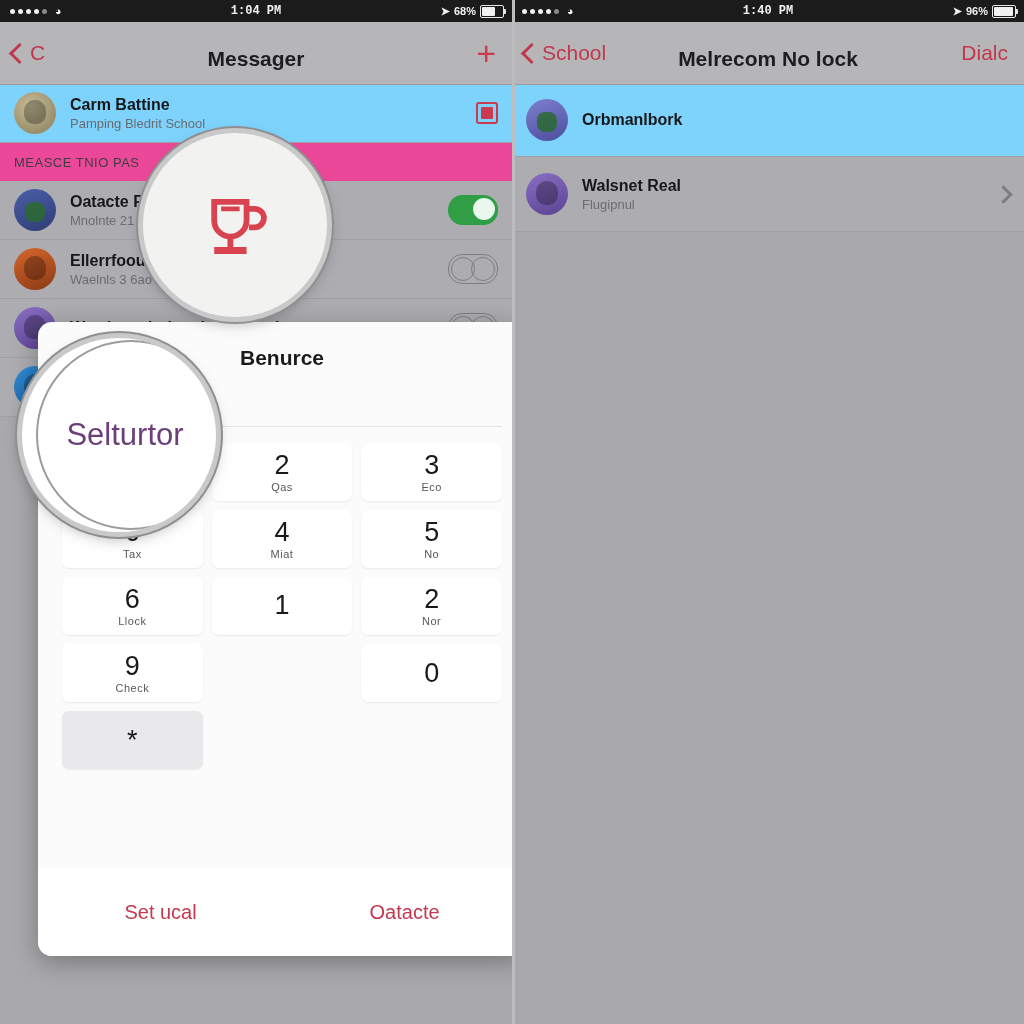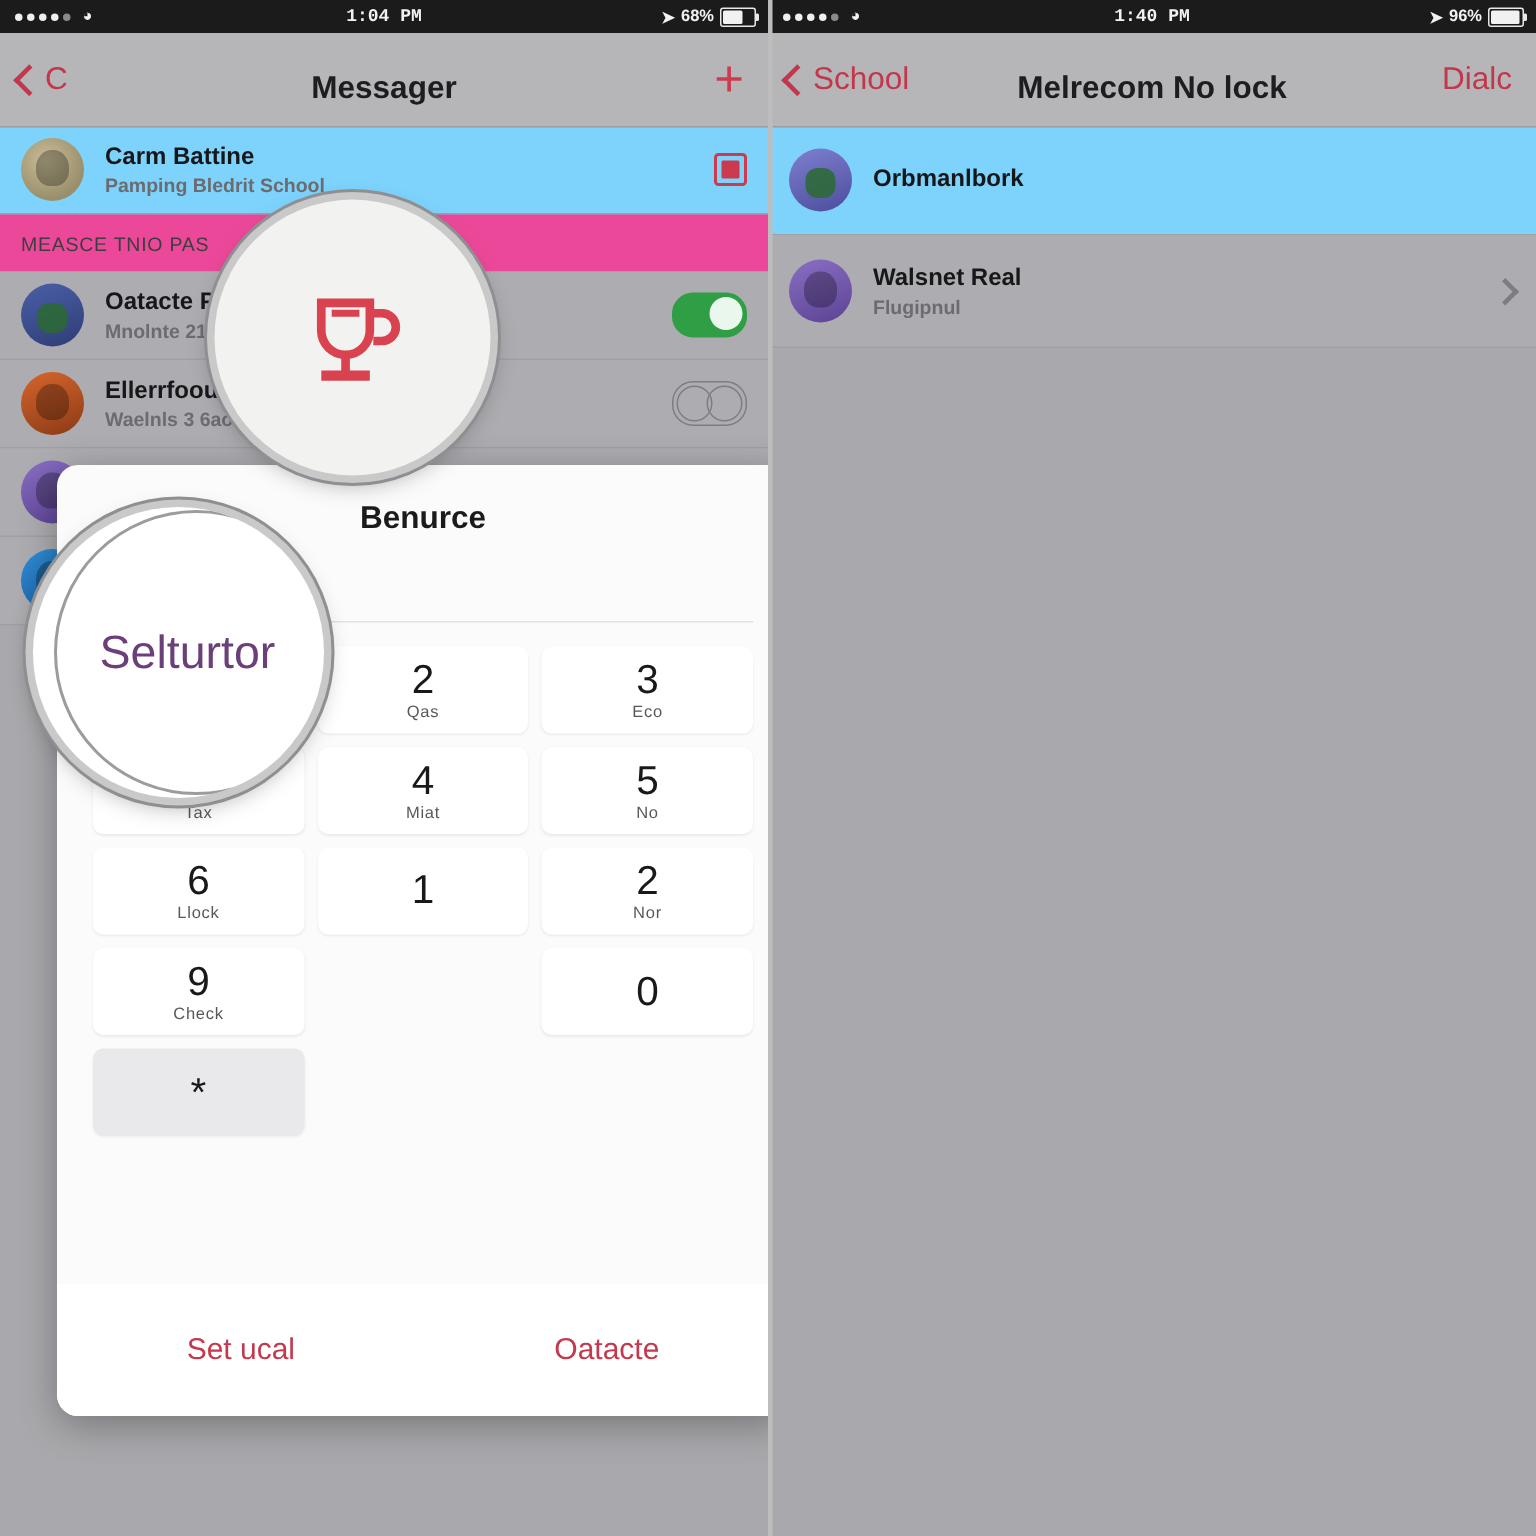--- a/index.html
+++ b/index.html
@@ -52,34 +52,34 @@
   .avatar.a1{background:radial-gradient(circle at 40% 35%,#c8bd96,#9a8f6c 70%);}
   .avatar.a2{background:linear-gradient(160deg,#4a5fa8,#2f3d75);}
   .avatar.a3{background:linear-gradient(160deg,#d4662c,#8c3a16);}
   .avatar.a4{background:linear-gradient(160deg,#8a6fc4,#5b4393);}
   .avatar.a5{background:linear-gradient(160deg,#2f8ed8,#1b5f9c);}
   .avatar.a6{background:linear-gradient(160deg,#7f7fd0,#4d4d9e);}
   .avatar .blob{position:absolute;left:24%;top:18%;width:52%;height:58%;border-radius:48% 48% 42% 42%;background:rgba(0,0,0,.28);}
   .avatar .badge{position:absolute;left:26%;top:30%;width:48%;height:48%;border-radius:8px;background:#2b6a31;opacity:.85;}
   .rowtext{flex:1;min-width:0;}
   .rowtitle{font-size:16px;font-weight:bold;color:#17171a;white-space:nowrap;overflow:hidden;}
-  .rowsub{font-size:13px;color:#6b6b70;white-space:nowrap;overflow:hidden;margin-top:2px;font-weight:bold;}
+  .rowsub{font-size:13px;color:#6b6b70;white-space:nowrap;overflow:hidden;margin-top:2px;}
   .rowtitle.plain{font-weight:bold;}
   .sq{width:18px;height:18px;border:2px solid #cc3a4d;border-radius:3px;position:relative;flex:0 0 18px;}
   .sq:after{content:"";position:absolute;inset:3px;background:#cc3a4d;border-radius:1px;}
   .toggle{width:48px;height:28px;border-radius:14px;flex:0 0 48px;position:relative;border:1px solid #7d7d82;}
   .toggle.on{background:#2f9e44;border-color:#2f9e44;}
   .toggle.on:after{content:"";position:absolute;right:2px;top:2px;width:22px;height:22px;border-radius:50%;background:#eaf7ec;}
   .toggle.off:after{content:"";position:absolute;right:2px;top:2px;width:22px;height:22px;border-radius:50%;border:1px solid #7d7d82;}
   .toggle.off:before{content:"";position:absolute;left:2px;top:2px;width:22px;height:22px;border-radius:50%;border:1px solid #7d7d82;}
   .chev-r{width:10px;height:10px;border-right:3px solid #7c7c82;border-top:3px solid #7c7c82;transform:rotate(45deg);flex:0 0 10px;}
 
   
   .dialog{position:absolute;background:#fbfbfb;border-radius:14px;box-shadow:0 6px 26px rgba(0,0,0,.3);z-index:25;overflow:hidden;}
-  .dlg-left{left:38px;top:310px;width:488px;height:634px;}
+  .dlg-left{left:38px;top:322px;width:488px;height:634px;}
   .dlg-title{text-align:center;font-size:21px;font-weight:bold;color:#1b1b1d;padding:24px 10px 12px;}
   .field{margin:0 24px 10px;border-bottom:1px solid #e2e2e4;height:44px;display:flex;align-items:center;}
   .field .val{font-size:25px;color:#6b3f7a;}
   .kp{display:grid;grid-template-columns:repeat(3,1fr);gap:9px;padding:6px 24px 10px;}
   .key{background:#ffffff;border-radius:7px;height:58px;display:flex;flex-direction:column;align-items:center;justify-content:center;
        box-shadow:0 1px 2px rgba(0,0,0,.07);}
   .key.alt{background:#e9e9eb;}
   .key .d{font-size:27px;color:#19191b;font-weight:300;line-height:1;}
   .key .l{font-size:11px;color:#58585c;margin-top:2px;letter-spacing:.5px;}
   .key.empty{background:transparent;box-shadow:none;}

